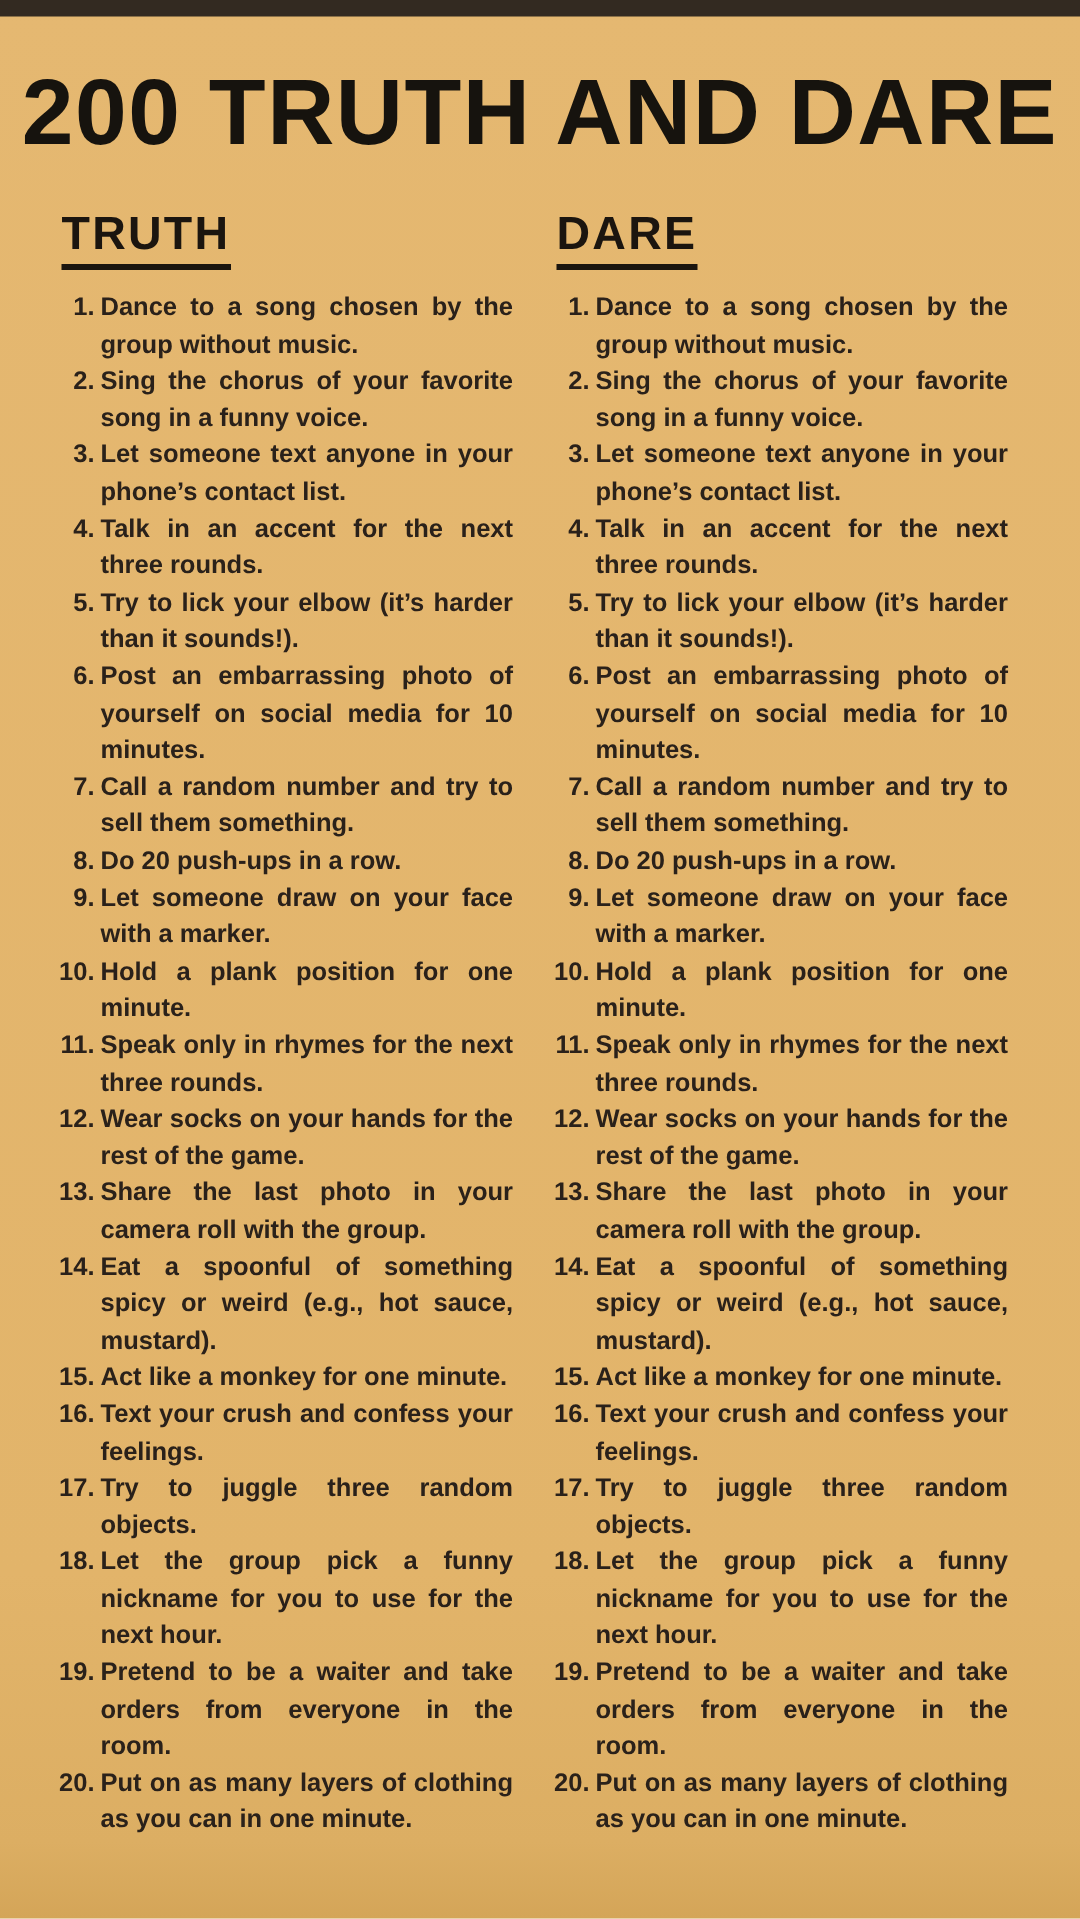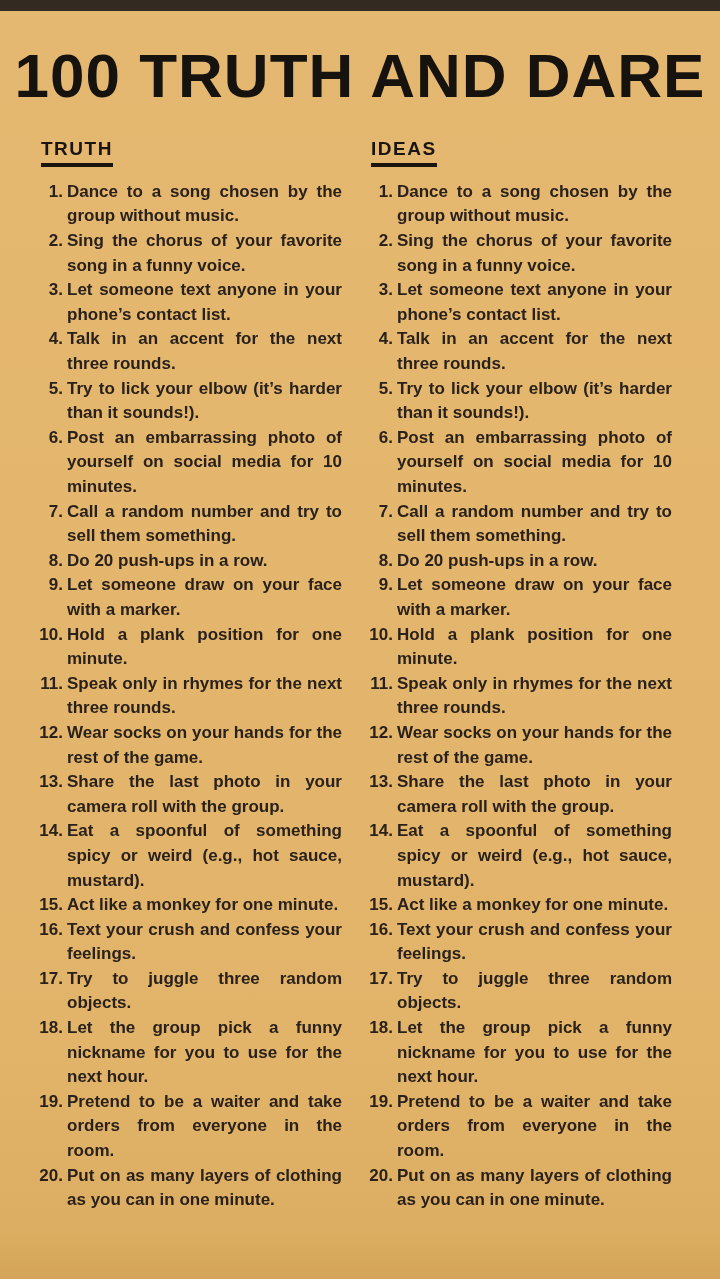--- a/index.html
+++ b/index.html
@@ -31,21 +31,21 @@
   .columns{
     display:flex;
     padding:18px 36px 0 30px;
     gap:18px;
   }
   .column{width:312px;}
   .col-heading{
     display:inline-block;
     margin:0 0 13px 11px;
     color:#1b150f;
-    font-size:19px;
+    font-size:31px;
     font-weight:bold;
     letter-spacing:1.5px;
     line-height:1.1;
     border-bottom:4px solid #1b150f;
     padding-bottom:3px;
   }
   ol.items{
     list-style:none;
     margin:0;padding:0;
     font-size:17px;
@@ -66,21 +66,21 @@
     text-align:right;
   }
 </style>
 </head>
 <body>
 
 <div class="page">
   <div class="top-bar"></div>
 
   <div class="title">
-    <div>100 TRUTH AND DARE</div>
+    <div>200 TRUTH AND DARE</div>
   </div>
 
   <div class="columns">
     <div class="column">
       <h2 class="col-heading">TRUTH</h2>
       <ol class="items">
           <li><span class="num">1.</span><span>Dance to a song chosen by the group without music.</span></li>
           <li><span class="num">2.</span><span>Sing the chorus of your favorite song in a funny voice.</span></li>
           <li><span class="num">3.</span><span>Let someone text anyone in your phone’s contact list.</span></li>
           <li><span class="num">4.</span><span>Talk in an accent for the next three rounds.</span></li>
@@ -96,21 +96,21 @@
           <li><span class="num">14.</span><span>Eat a spoonful of something spicy or weird (e.g., hot sauce, mustard).</span></li>
           <li><span class="num">15.</span><span>Act like a monkey for one minute.</span></li>
           <li><span class="num">16.</span><span>Text your crush and confess your feelings.</span></li>
           <li><span class="num">17.</span><span>Try to juggle three random objects.</span></li>
           <li><span class="num">18.</span><span>Let the group pick a funny nickname for you to use for the next hour.</span></li>
           <li><span class="num">19.</span><span>Pretend to be a waiter and take orders from everyone in the room.</span></li>
           <li><span class="num">20.</span><span>Put on as many layers of clothing as you can in one minute.</span></li>
         </ol>
     </div>
     <div class="column">
-      <h2 class="col-heading">IDEAS</h2>
+      <h2 class="col-heading">DARE</h2>
       <ol class="items">
           <li><span class="num">1.</span><span>Dance to a song chosen by the group without music.</span></li>
           <li><span class="num">2.</span><span>Sing the chorus of your favorite song in a funny voice.</span></li>
           <li><span class="num">3.</span><span>Let someone text anyone in your phone’s contact list.</span></li>
           <li><span class="num">4.</span><span>Talk in an accent for the next three rounds.</span></li>
           <li><span class="num">5.</span><span>Try to lick your elbow (it’s harder than it sounds!).</span></li>
           <li><span class="num">6.</span><span>Post an embarrassing photo of yourself on social media for 10 minutes.</span></li>
           <li><span class="num">7.</span><span>Call a random number and try to sell them something.</span></li>
           <li><span class="num">8.</span><span>Do 20 push-ups in a row.</span></li>
           <li><span class="num">9.</span><span>Let someone draw on your face with a marker.</span></li>

